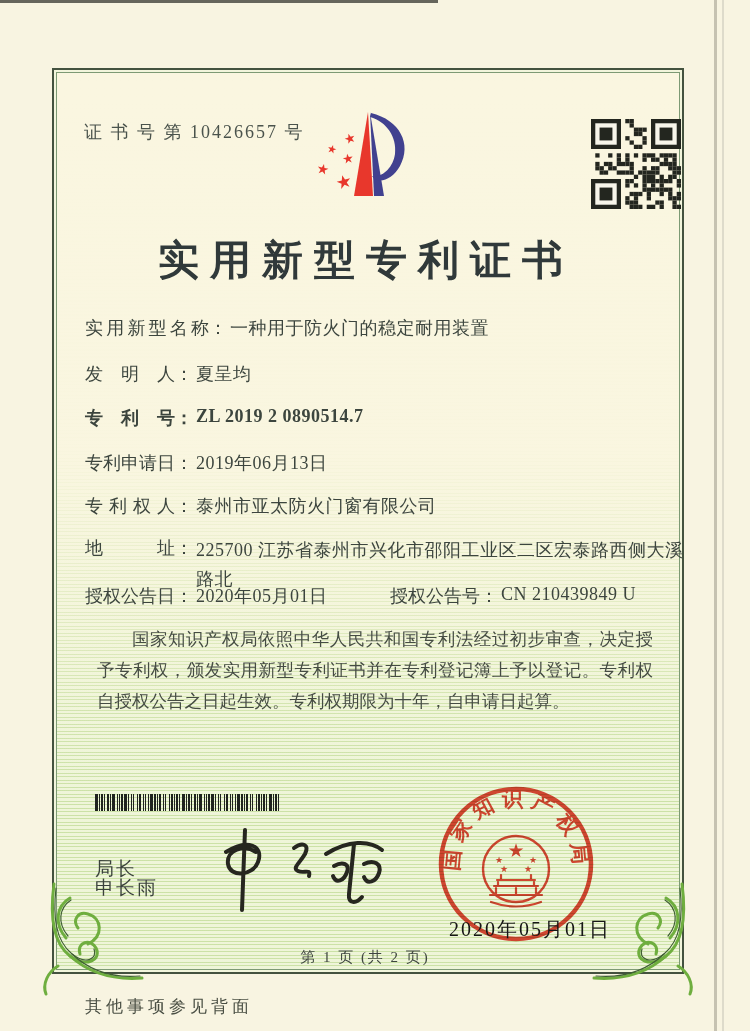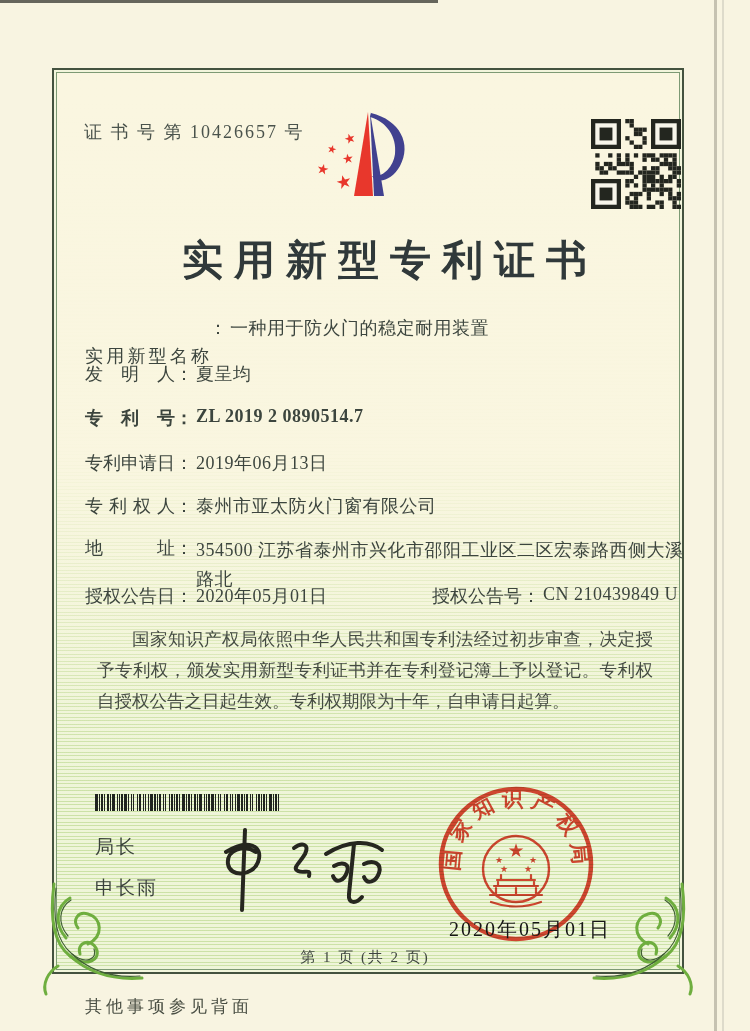--- a/index.html
+++ b/index.html
@@ -31,39 +31,39 @@
         rgba(238,245,216,.9) 1px, rgba(238,245,216,.9) 3.5px);
   }
   .corner-ornament{width:120px;height:120px;z-index:5;pointer-events:none;}
 
   .cert-no{left:84px;top:120px;font-size:18px;letter-spacing:2px;color:#4a534c;z-index:6;}
   .logo{left:310px;top:108px;width:106px;height:100px;z-index:6;}
   .qr{left:591px;top:119px;width:90px;height:90px;z-index:6;}
 
   .doc-title{
     left:52px;top:233px;width:628px;text-align:center;
-    font-size:41px;letter-spacing:11px;color:#30393a;font-weight:600;z-index:6;padding-left:24px;
+    font-size:41px;letter-spacing:11px;color:#30393a;font-weight:600;z-index:6;
   }
 
   .row{left:85px;font-size:18px;color:#3c453e;white-space:nowrap;z-index:6;}
   .jlabel{display:inline-block;width:90px;text-align:justify;text-align-last:justify;vertical-align:top;}
-  .jlabel.wide{width:124px;margin-top:28px;}
+  .jlabel.wide{width:124px;}
   .colon{display:inline-block;width:16px;vertical-align:top;}
   .fval{margin-left:5px;letter-spacing:.5px;}
   .row-address{white-space:normal;}
   .row-address .fval{display:inline-block;width:505px;line-height:29px;vertical-align:top;}
-  .pair2{position:absolute;left:305px;top:0;white-space:nowrap;margin-left:42px;}
+  .pair2{position:absolute;left:305px;top:0;white-space:nowrap;}
 
   .paras{left:85px;top:612px;width:580px;z-index:6;
     font-size:17.5px;line-height:31px;color:#454c43;text-align:justify;}
   .paras p{margin:12px;text-indent:2em;}
 
   .barcode{left:95px;top:794px;width:186px;height:17px;z-index:6;}
 
-  .signer-title{left:95px;top:834px;font-size:19px;color:#3a423b;letter-spacing:2px;z-index:7;}
+  .signer-title{left:95px;top:856px;font-size:19px;color:#3a423b;letter-spacing:2px;z-index:7;}
   .signer-name{left:95px;top:875px;font-size:19px;color:#3a423b;letter-spacing:2px;z-index:7;}
   .signature{left:198px;top:818px;width:200px;height:105px;z-index:7;}
 
   .seal{left:435px;top:783px;width:162px;height:162px;z-index:7;mix-blend-mode:multiply;}
   .seal-date{left:449px;top:916px;font-size:20px;color:#161616;letter-spacing:2px;white-space:nowrap;z-index:8;}
 
   .page-info{left:85px;top:948px;width:560px;text-align:center;font-size:15px;color:#3e463f;letter-spacing:2px;z-index:6;}
   .back-note{left:85px;top:995px;width:560px;text-align:left;font-size:17px;color:#4a4f44;letter-spacing:4px;z-index:6;}
 </style>
 </head>
@@ -276,21 +276,21 @@
 <div class="abs row" style="top:406px;font-weight:bold;">
   <span class="jlabel">专利号</span><span class="colon">：</span><span class="fval">ZL 2019 2 0890514.7</span>
 </div>
 <div class="abs row" style="top:451px;">
   <span class="jlabel">专利申请日</span><span class="colon">：</span><span class="fval">2019年06月13日</span>
 </div>
 <div class="abs row" style="top:494px;">
   <span class="jlabel">专利权人</span><span class="colon">：</span><span class="fval">泰州市亚太防火门窗有限公司</span>
 </div>
 <div class="abs row row-address" style="top:536px;">
-  <span class="jlabel">地址</span><span class="colon">：</span><span class="fval">354500 江苏省泰州市兴化市邵阳工业区二区宏泰路西侧大溪路北</span>
+  <span class="jlabel">地址</span><span class="colon">：</span><span class="fval">225700 江苏省泰州市兴化市邵阳工业区二区宏泰路西侧大溪路北</span>
 </div>
 <div class="abs row" style="top:584px;">
   <span class="jlabel">授权公告日</span><span class="colon">：</span><span class="fval">2020年05月01日</span>
   <span class="pair2">
     <span class="jlabel">授权公告号</span><span class="colon">：</span><span class="fval">CN 210439849 U</span>
   </span>
 </div>
 
 <div class="abs paras">
   <p>国家知识产权局依照中华人民共和国专利法经过初步审查，决定授予专利权，颁发实用新型专利证书并在专利登记簿上予以登记。专利权自授权公告之日起生效。专利权期限为十年，自申请日起算。</p>

